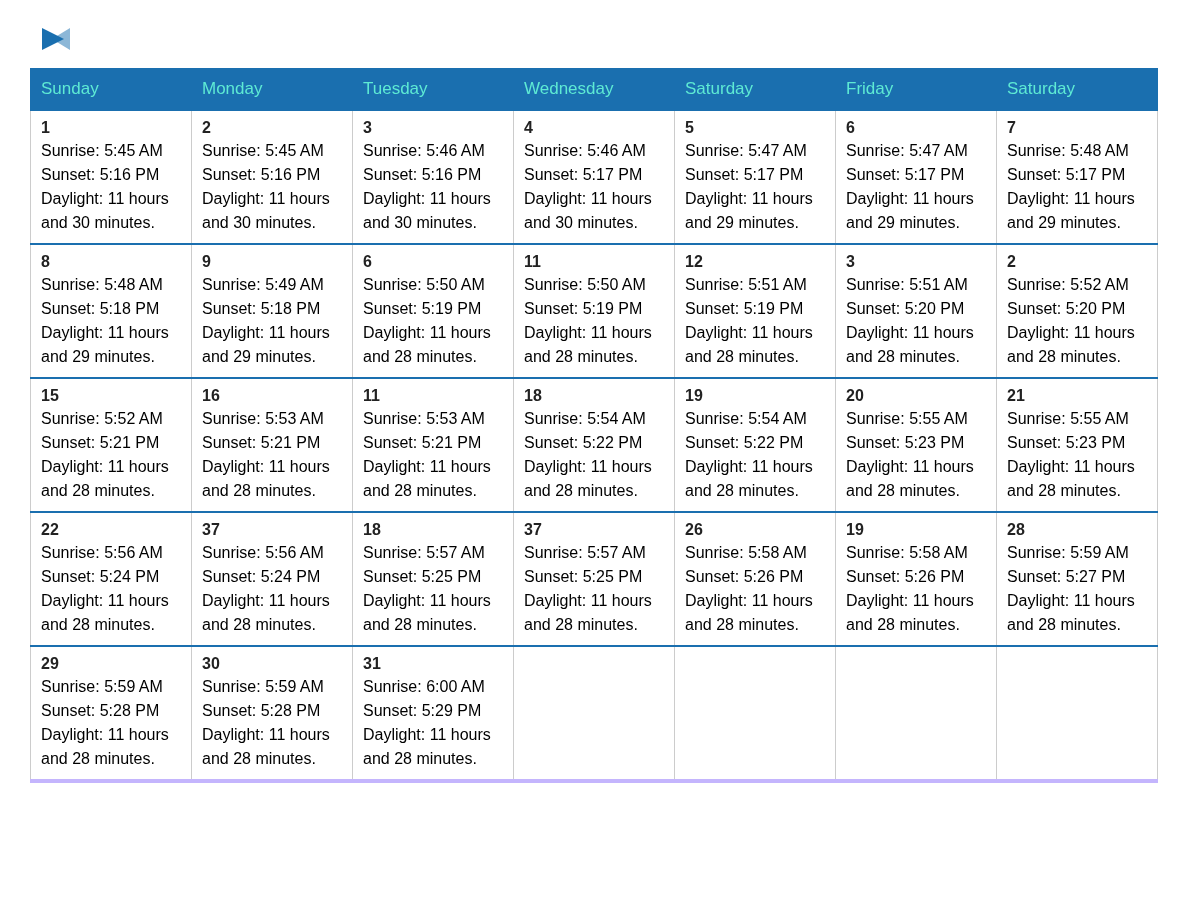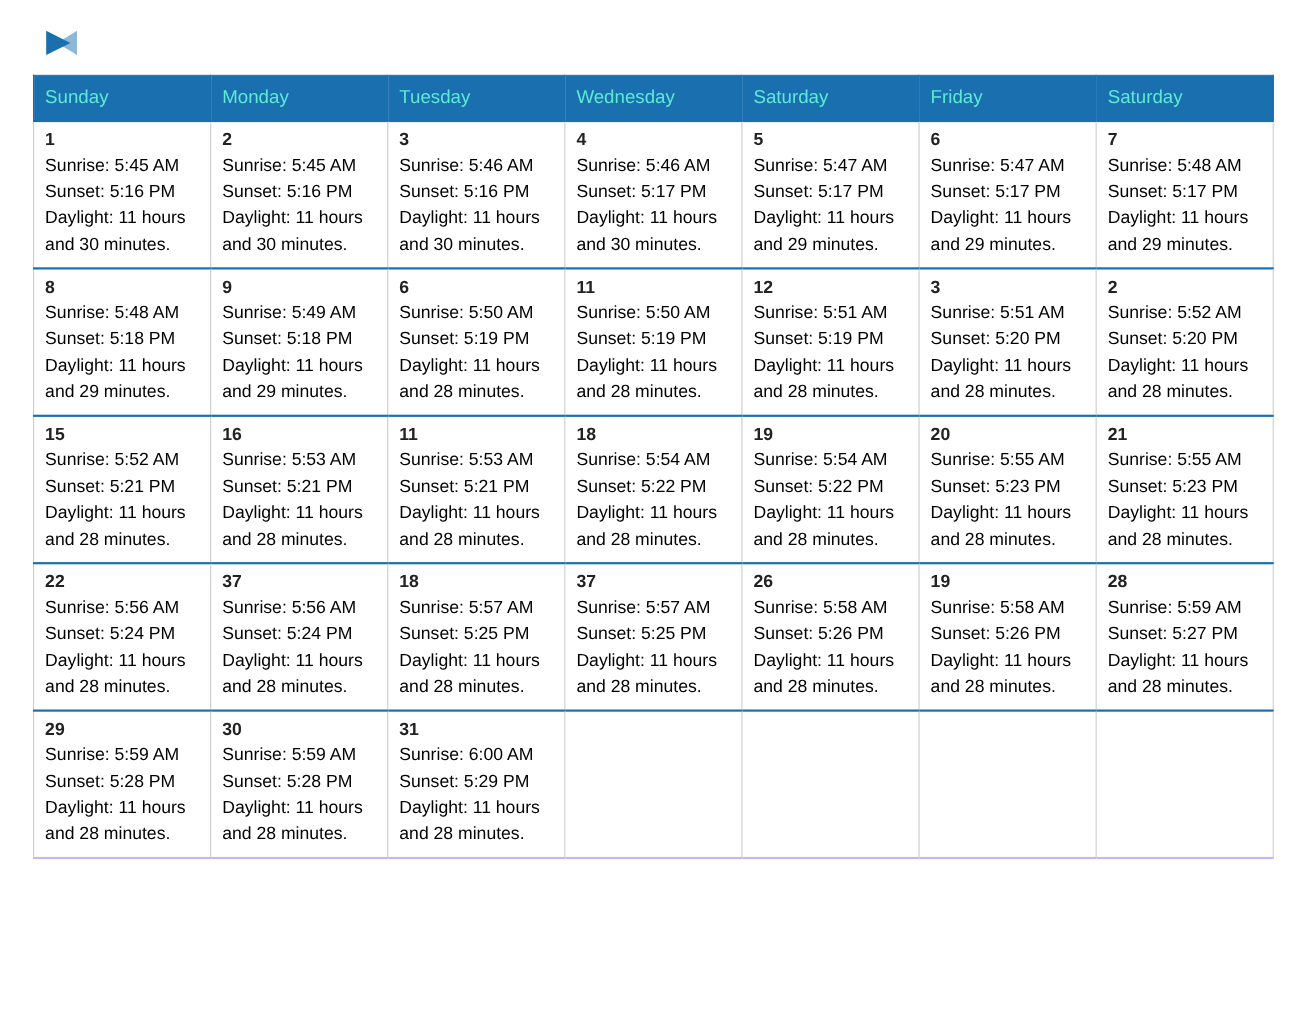--- a/index.html
+++ b/index.html
@@ -101,21 +101,21 @@
     tbody tr td {
       border-top: 2px solid #1a6faf;
       border-bottom: none;
       border-left: 1px solid #ccc;
       border-right: none;
     }
     tbody tr td:last-child {
       border-right: 1px solid #ccc;
     }
     tbody tr:last-child td {
-      border-bottom: 2px solid #c4b5fd;
+      border-bottom: 4px solid #c4b5fd;
     }
   </style>
 </head>
 <body>
 
 <div class="header">
   <div class="logo-area">
     <div class="logo-row">
       <span class="logo-text-general"></span>
       <svg width="38" height="38" viewBox="0 0 38 38" style="margin:0 2px;">

